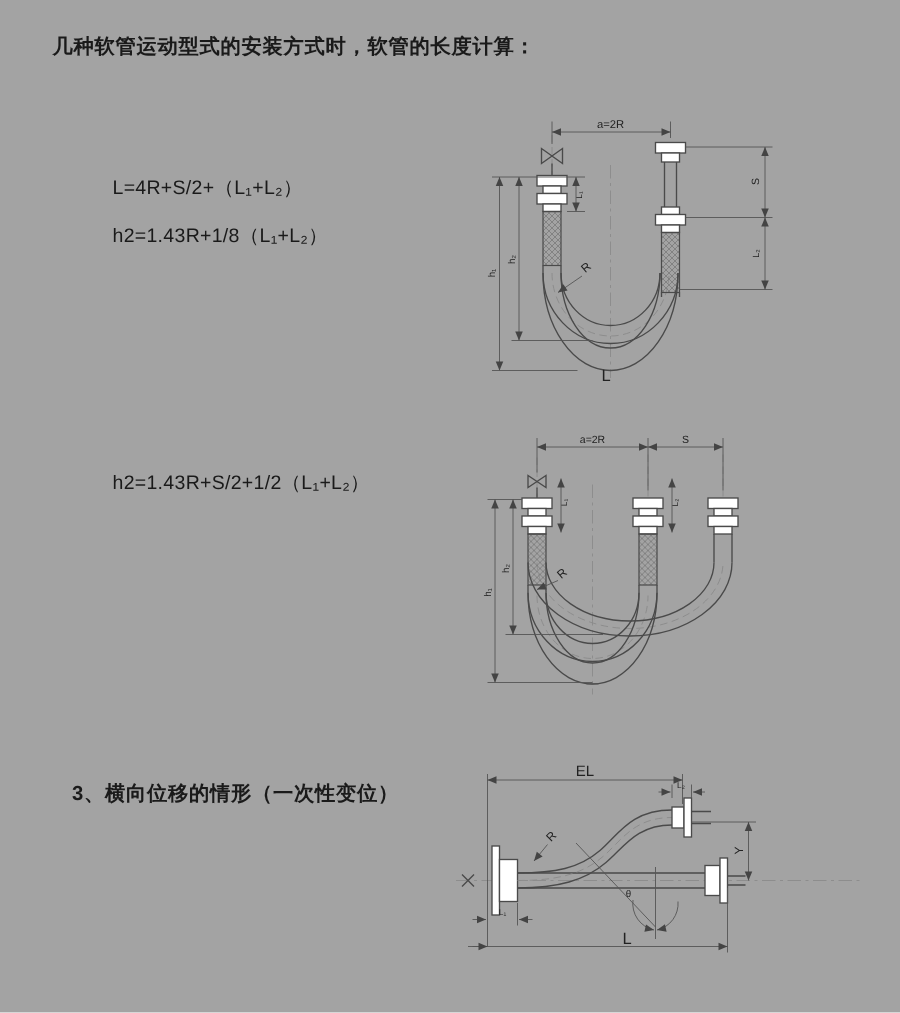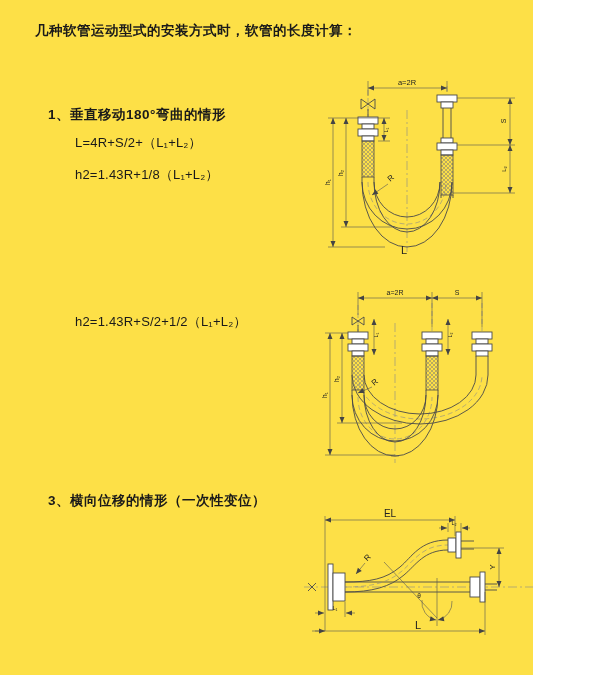--- a/index.html
+++ b/index.html
@@ -1,16 +1,16 @@
 <!DOCTYPE html>
 <html><head>
 <meta charset="utf-8">
 <style>
   html,body{margin:0;padding:0;background:#fff;}
-  .page{position:relative;width:533px;height:675px;background:#fde047;overflow:hidden;
+  .page{position:relative;width:600px;height:675px;background:#a3a3a3;overflow:hidden;
         font-family:"Liberation Sans","DejaVu Sans",sans-serif;color:#1a1a1a;}
   .title{position:absolute;left:35px;top:22px;font-size:13.5px;font-weight:bold;letter-spacing:0.5px;}
   .section{position:absolute;left:48px;}
   .heading{font-size:13.5px;font-weight:bold;letter-spacing:0.5px;line-height:18px;margin:0;}
   .formula{font-size:13px;line-height:28px;margin:4px 0 0 27px;letter-spacing:0.2px;}
   .formulas{margin-top:5px;}
   .diagram{position:absolute;}
   
   .ln{stroke:#4a4a4a;stroke-width:0.9;fill:none;}
   .fl{stroke:#4a4a4a;stroke-width:0.9;fill:#ffffff;}
@@ -20,34 +20,33 @@
   .lbl{fill:#222;font-family:"Liberation Sans","DejaVu Sans",sans-serif;}
 </style>
 </head>
 <body>
 
 <div class="page">
 
   <div class="title">几种软管运动型式的安装方式时，软管的长度计算：</div>
 
   <div class="section" style="top:106px;">
-    <p class="heading">1、垂直移动180°弯曲的情形</p>
     <div class="formulas">
       <p class="formula">L=4R+S/2+（L₁+L₂）</p>
       <p class="formula">h2=1.43R+1/8（L₁+L₂）</p>
     </div>
   </div>
 
   <div class="section" style="top:303px;">
     <div class="formulas">
       <p class="formula">h2=1.43R+S/2+1/2（L₁+L₂）</p>
     </div>
   </div>
 
-  <div class="section" style="top:492px;">
+  <div class="section" style="top:520px;">
     <p class="heading">3、横向位移的情形（一次性变位）</p>
   </div>
 
   <svg class="diagram" style="left:300px;top:60px;" width="255" height="200" viewBox="0 0 255 200">
     <defs>
       <marker id="m1a" markerWidth="7" markerHeight="6" refX="6.5" refY="3" orient="auto-start-reverse" markerUnits="userSpaceOnUse">
         <path d="M0.5,0.5 L6.5,3 L0.5,5.5 Z" fill="#444"></path>
       </marker>
       <pattern id="hx1" width="4" height="4" patternUnits="userSpaceOnUse">
         <path d="M0,0 L4,4 M4,0 L0,4" stroke="#777" stroke-width="0.5"></path>

